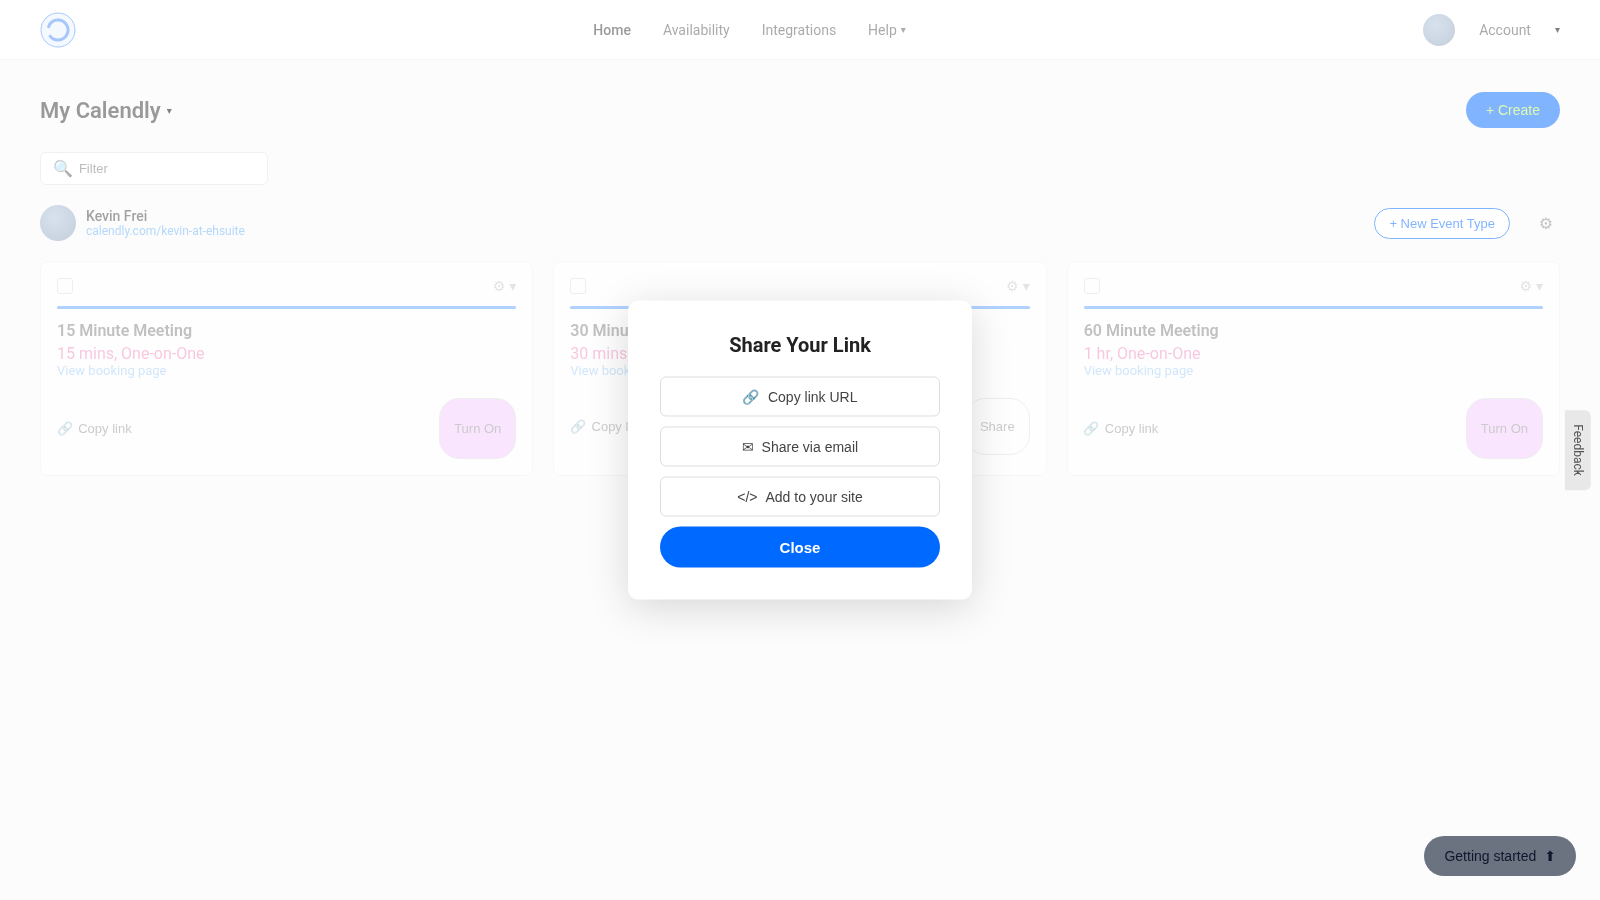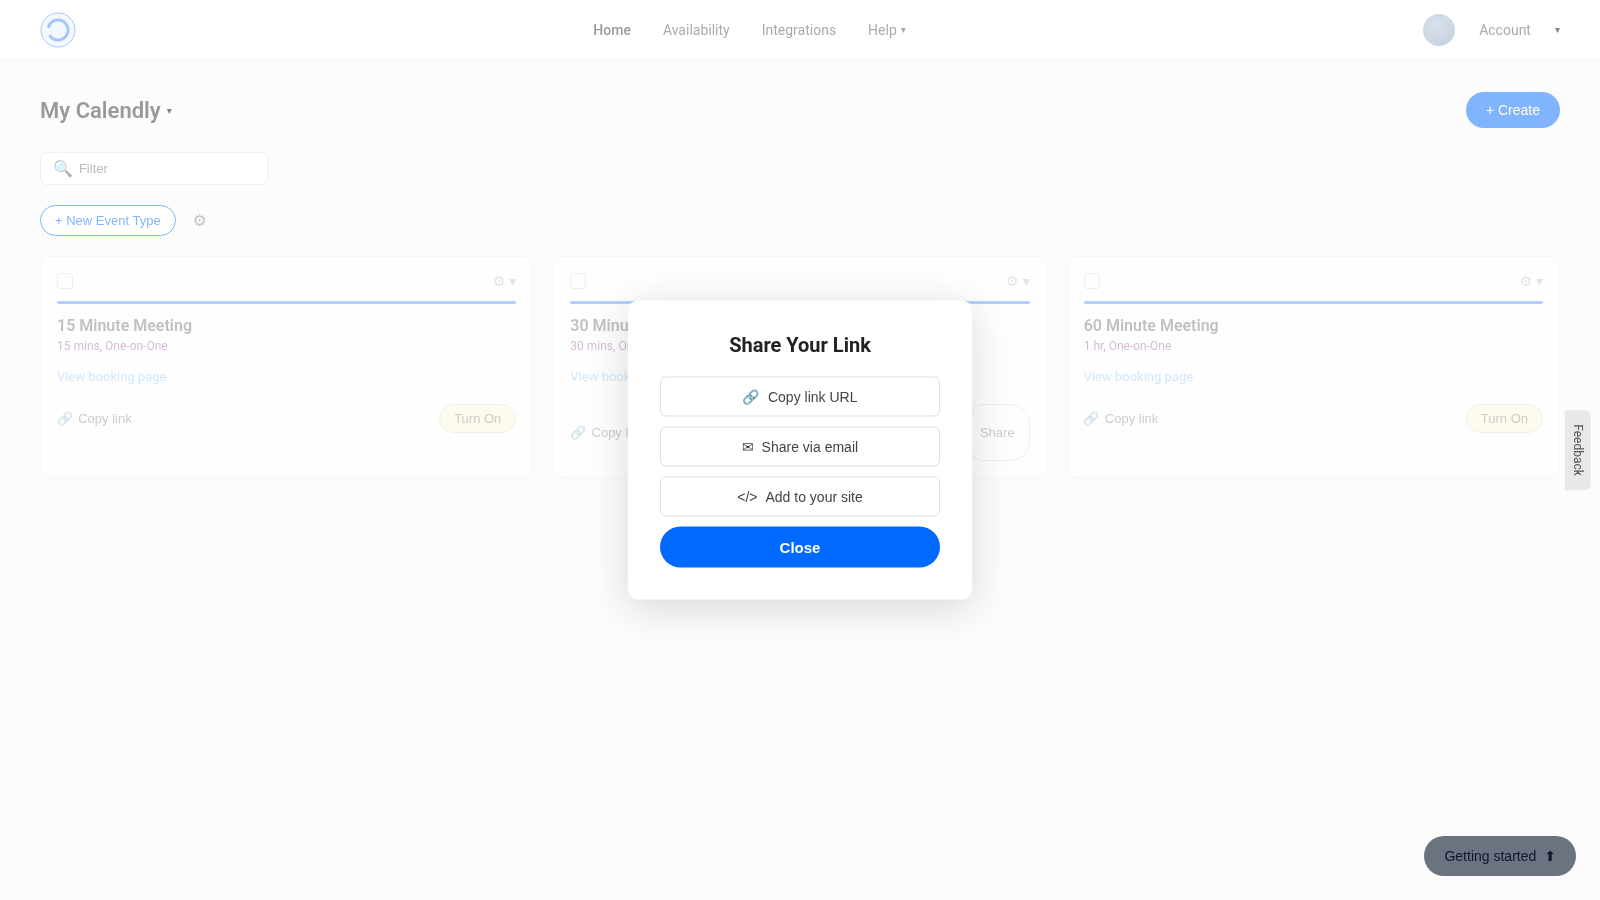--- a/index.html
+++ b/index.html
@@ -92,21 +92,21 @@
     .page-title {
       font-size: 22px;
       font-weight: 600;
       color: #333;
     }
     .create-button {
       display: flex;
       align-items: center;
       gap: 6px;
       background: #0069ff;
-      color: #fef9c3;
+      color: #bef264;
       border: none;
       border-radius: 24px;
       padding: 10px 20px;
       font-size: 14px;
       font-weight: 500;
       cursor: pointer;
     }
 
     
     .tabs {
@@ -176,21 +176,21 @@
       font-weight: 500;
       color: #444;
     }
     .user-link {
       font-size: 12px;
       color: #6ab0f5;
     }
     .user-actions {
       display: flex;
       align-items: center;
-      gap: 10px;
+      gap: 22px;
     }
     .new-event-btn {
       display: flex;
       align-items: center;
       gap: 5px;
       border: 1px solid #0069ff;
       border-radius: 20px;
       padding: 7px 14px;
       font-size: 13px;
       color: #0069ff;
@@ -249,23 +249,23 @@
       border-radius: 2px;
       margin-bottom: 12px;
     }
     .card-title {
       font-size: 16px;
       font-weight: 600;
       color: #333;
       margin-bottom: 4px;
     }
     .card-meta {
-      font-size: 12px;
-      color: #701a75;
-      margin-bottom: 16px;
+      font-size: 16px;
+      color: #ec4899;
+      margin-bottom: 0;
     }
     .card-link {
       font-size: 13px;
       color: #6ab0f5;
       margin-bottom: 20px;
       display: block;
       text-decoration: none;
     }
     .card-footer {
       display: flex;
@@ -278,24 +278,24 @@
       gap: 5px;
       font-size: 13px;
       color: #555;
       cursor: pointer;
       background: none;
       border: none;
     }
     .turn-on-btn {
       border: 1px solid #ccc;
       border-radius: 20px;
-      padding: 6px 14px;
+      padding: 22px 14px;
       font-size: 13px;
       color: #555;
-      background: #fef9c3;
+      background: #f0abfc;
       cursor: pointer;
     }
     .share-btn {
       border: 1px solid #ccc;
       border-radius: 20px;
       padding: 20px 14px;
       font-size: 13px;
       color: #555;
       background: #fff;
       cursor: pointer;
@@ -424,20 +424,27 @@
 
 
   <div class="filter-row">
     <div class="filter-input-wrapper">
       <span>🔍</span>
       <input type="text" placeholder="Filter" style="">
     </div>
   </div>
 
   <div class="user-row">
+    <div class="user-info">
+      <div class="user-avatar"></div>
+      <div>
+        <div class="user-name">Kevin Frei</div>
+        <div class="user-link">calendly.com/kevin-at-ehsuite</div>
+      </div>
+    </div>
     <div class="user-actions">
       <button class="new-event-btn">+ New Event Type</button>
       <div class="settings-icon-btn">⚙</div>
     </div>
   </div>
 
   <div class="cards-grid">
 
     <div class="event-card">
       <div class="card-top">

